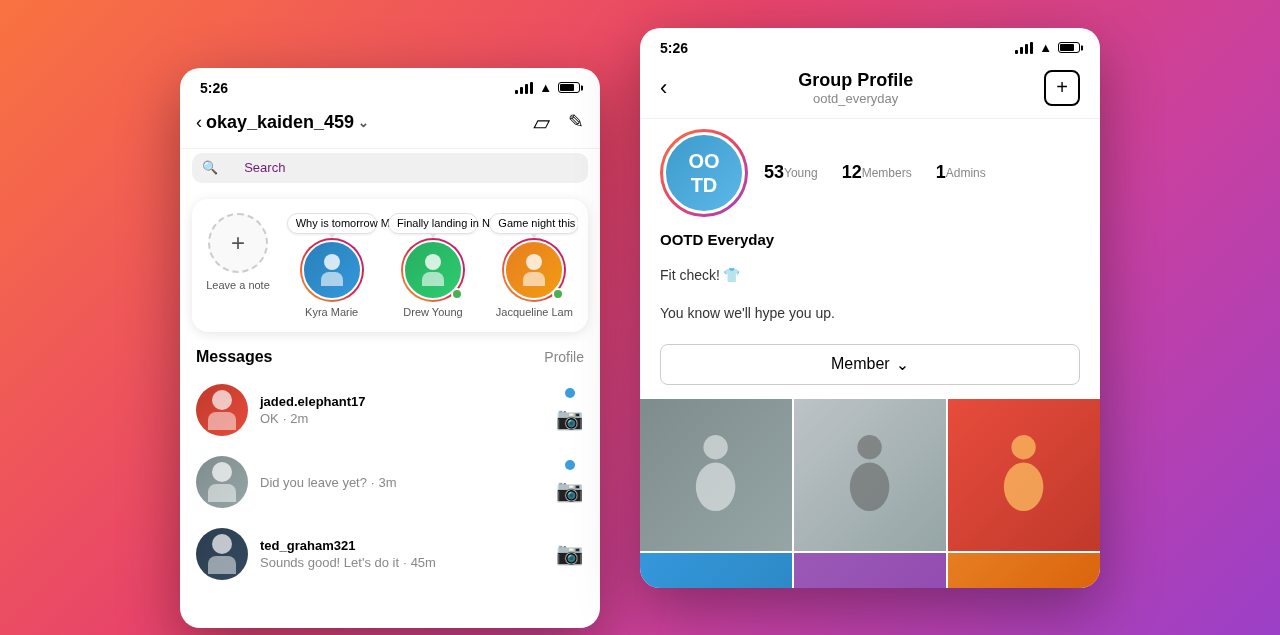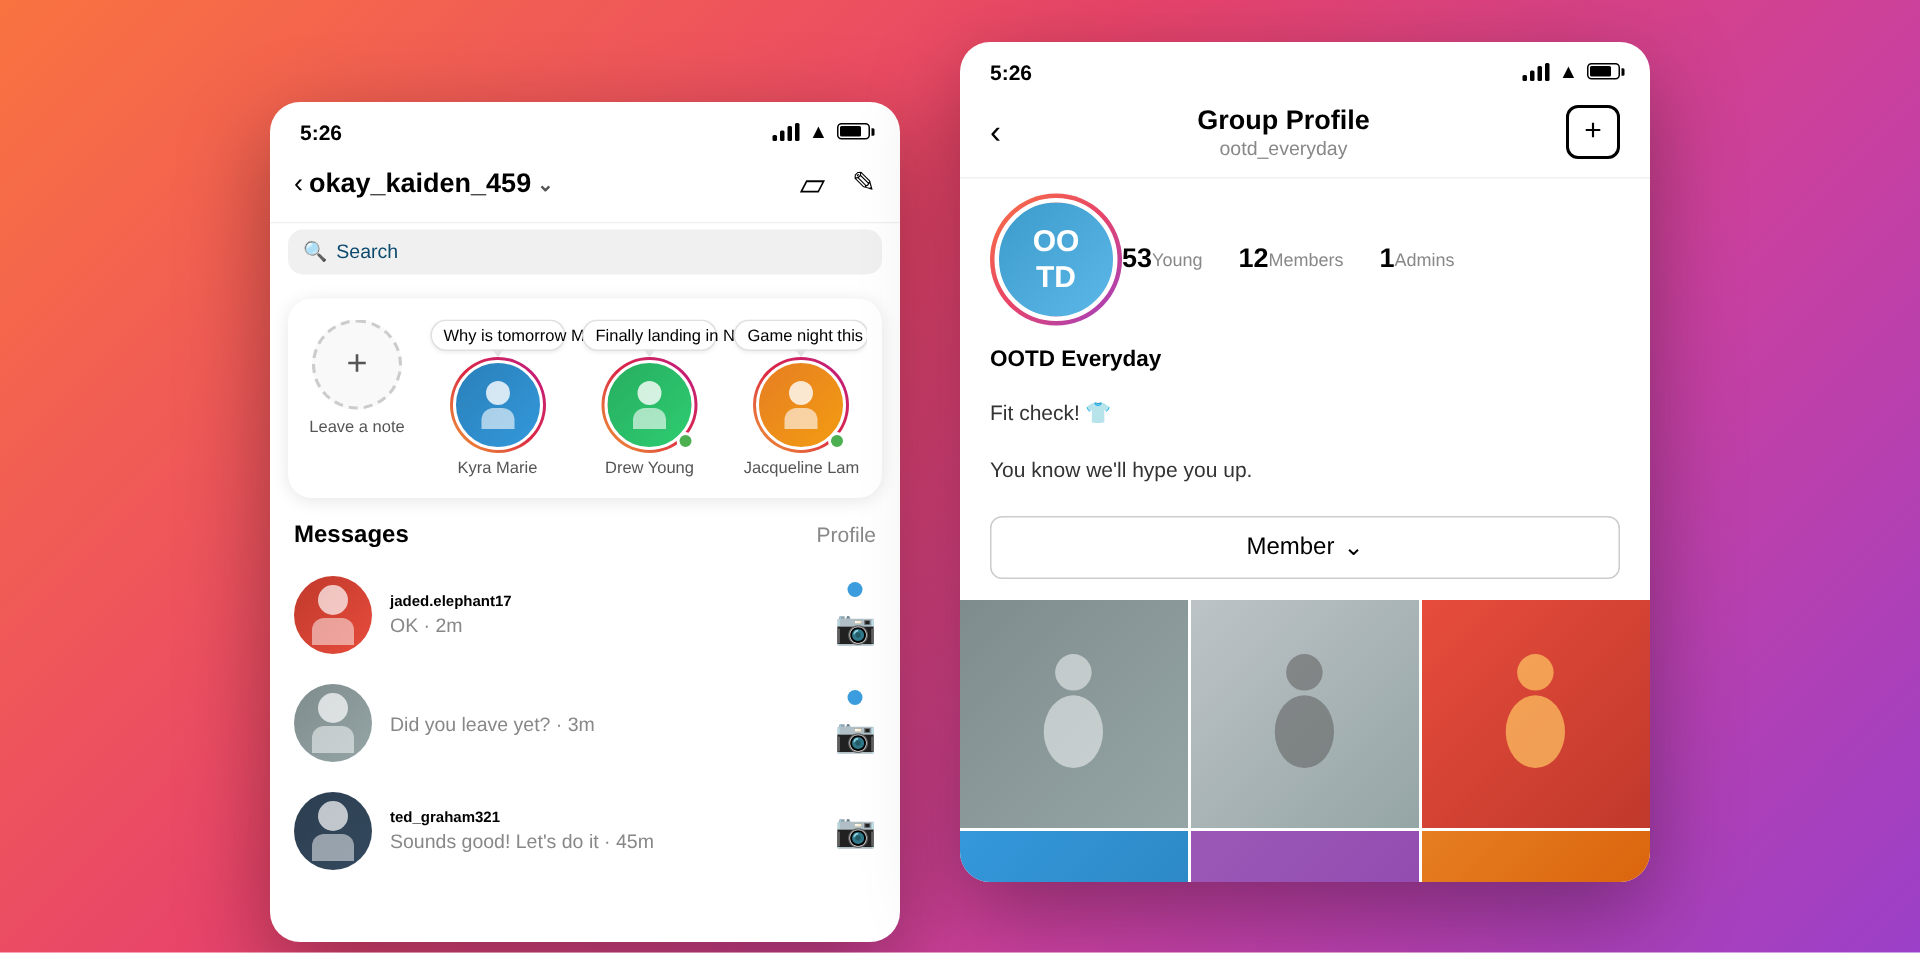--- a/index.html
+++ b/index.html
@@ -207,21 +207,21 @@
       border: 1.5px solid #fff;
       position: absolute;
       bottom: 2px;
       right: 2px;
     }
 
     
     .messages-header {
       display: flex;
       justify-content: space-between;
-      align-items: flex-start;
+      align-items: center;
       padding: 6px 16px 8px;
     }
 
     .messages-title {
       font-size: 16px;
       font-weight: 600;
     }
 
     .requests-link {
       font-size: 14px;
@@ -242,21 +242,21 @@
       background: #ddd;
       flex-shrink: 0;
       overflow: hidden;
     }
 
     .msg-content {
       flex: 1;
     }
 
     .msg-username {
-      font-size: 10px;
+      font-size: 13px;
       font-weight: 600;
       color: #000;
     }
 
     .msg-preview {
       font-size: 13px;
       color: #888;
       margin-top: 2px;
     }
 
@@ -306,20 +306,21 @@
     }
 
     .group-nav-subtitle {
       font-size: 13px;
       color: #888;
     }
 
     .group-profile-section {
       padding: 10px 20px 10px;
       display: flex;
+      gap: 16px;
       align-items: center;
     }
 
     .group-avatar-ring {
       width: 88px;
       height: 88px;
       border-radius: 50%;
       background: linear-gradient(135deg, #f97340, #e8446a, #9b40c8);
       padding: 3px;
       flex-shrink: 0;
@@ -527,21 +528,21 @@
     </div>
     <div class="nav-icons">
       <span>▱</span>
       <span style="font-size:19px;">✎</span>
     </div>
   </div>
 
   <div class="search-bar-area">
     <div class="search-bar">
       <span>🔍</span>
-      <span style="color:#0c4a6e;">Search</span>
+      <span style="color:#701a75;margin-left:20px;">Search</span>
     </div>
   </div>
 
   <div class="stories-section">
     <div class="stories-row">
 
       <div class="story-item">
         <div class="add-story">+</div>
         <span class="story-name">Leave a note</span>
       </div>

